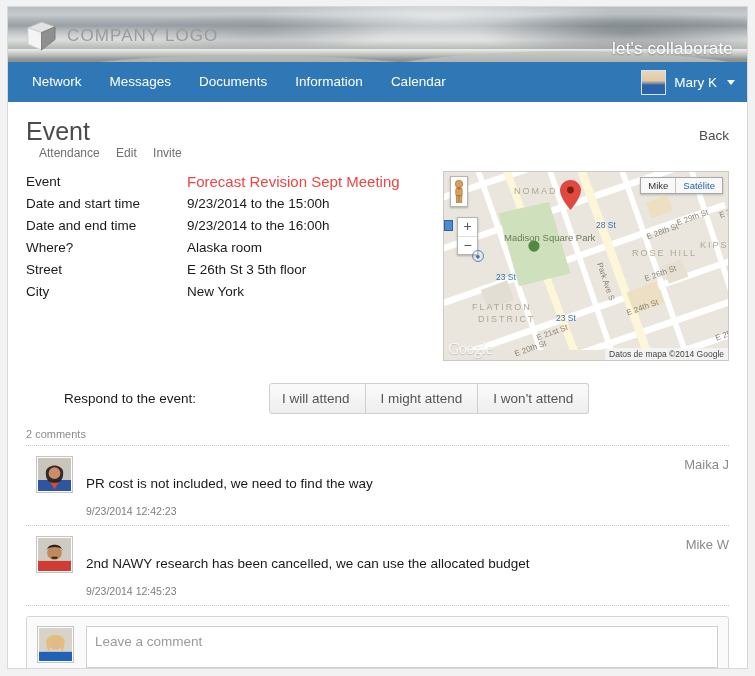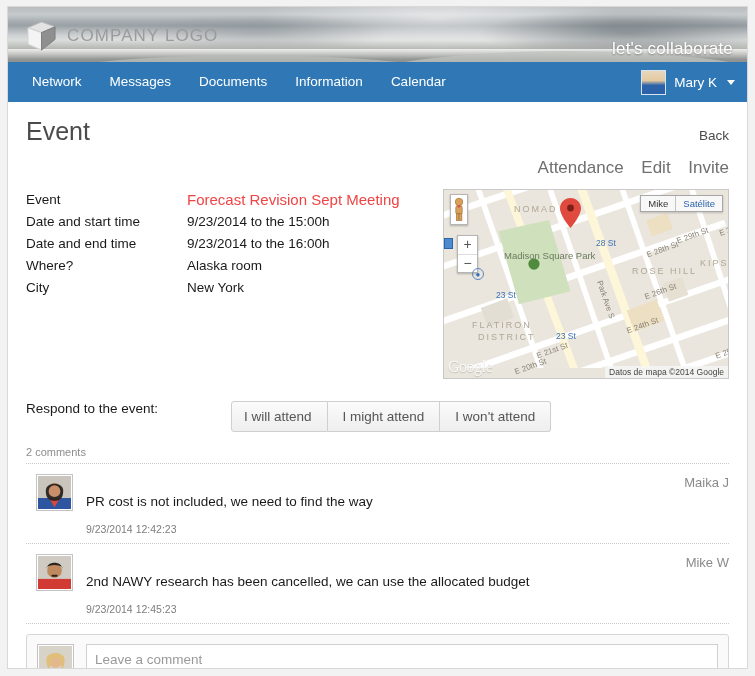--- a/index.html
+++ b/index.html
@@ -111,22 +111,22 @@
 
   
   .content { padding: 0 18px; position: relative; }
   .title-row {
     display: flex; align-items: flex-end; justify-content: space-between;
     padding-top: 15px;
   }
   .page-title { font-size: 25px; color: #4b4b4b; font-weight: normal; }
   .back-link { font-size: 13.5px; color: #4b4b4b; cursor: pointer; padding-bottom: 3px; }
   .action-links {
-    text-align: right; margin-top: 12px;
-    font-size: 17px; color: #6f6f6f;
+    
+    font-size: 12px; color: #6f6f6f;
   }
   .action-links span { margin-left: 13px; cursor: pointer; }
 
   .body-row { display: flex; margin-top: 11px; }
   .details { flex: 0 0 417px; }
   .detail-line { display: flex; line-height: 22px; font-size: 13.5px; }
   .detail-label { flex: 0 0 161px; color: #1a1a1a; }
   .detail-value { color: #1a1a1a; }
   .detail-line:first-child .detail-value {
     font-size: 15px; color: #ef4444; line-height: 22px;
@@ -192,21 +192,21 @@
   }
   .map-icon-lock {
     position: absolute; left: 28px; top: 78px;
     width: 12px; height: 12px; border-radius: 50%;
     border: 1px solid #5e86bf; color: #3a6fb5;
     font-size: 8px; line-height: 11px; text-align: center;
   }
 
   
   .respond-row {
-    display: flex; margin-top: 22px;
+    display: flex; align-items: center; margin-top: 22px; margin-left: 38px;
   }
   .respond-label { font-size: 13.5px; color: #1a1a1a; flex: 0 0 205px; }
   .btn-group { display: flex; }
   .btn {
     background: linear-gradient(180deg,#fbfbfb,#eeeeee);
     border: 1px solid #cfcfcf; color: #555;
     font-size: 13.5px; padding: 7px 15px; cursor: pointer;
     font-family: "Liberation Sans", sans-serif;
   }
   .btn + .btn { border-left: none; }
@@ -311,20 +311,24 @@
             <div class="detail-label">Date and start time</div>
             <div class="detail-value">9/23/2014 to the 15:00h</div>
           </div>
           <div class="detail-line">
             <div class="detail-label">Date and end time</div>
             <div class="detail-value">9/23/2014 to the 16:00h</div>
           </div>
           <div class="detail-line">
             <div class="detail-label">Where?</div>
             <div class="detail-value">Alaska room</div>
+          </div>
+          <div class="detail-line">
+            <div class="detail-label">Street</div>
+            <div class="detail-value">E 26th St 3 5th floor</div>
           </div>
           <div class="detail-line">
             <div class="detail-label">City</div>
             <div class="detail-value">New York</div>
           </div>
         </div>
 
         <div class="map">
           <svg class="roads" viewBox="0 0 303 190" preserveAspectRatio="none">
             <rect x="0" y="0" width="303" height="190" fill="#eae6dd"></rect>

